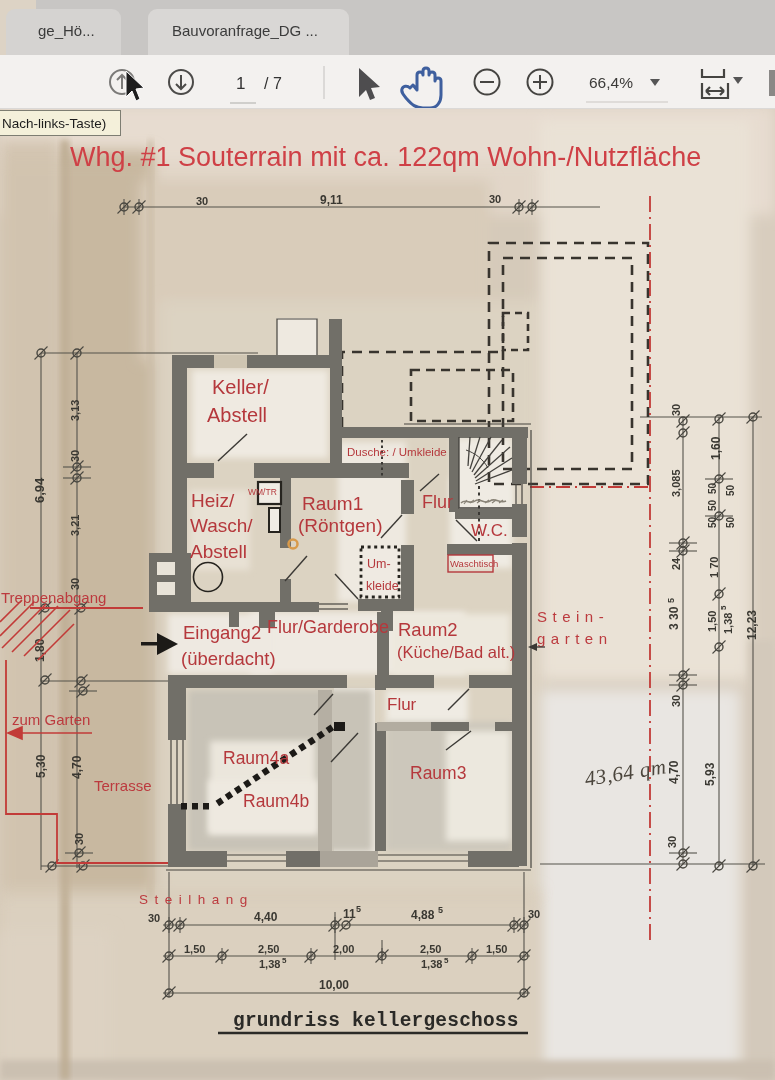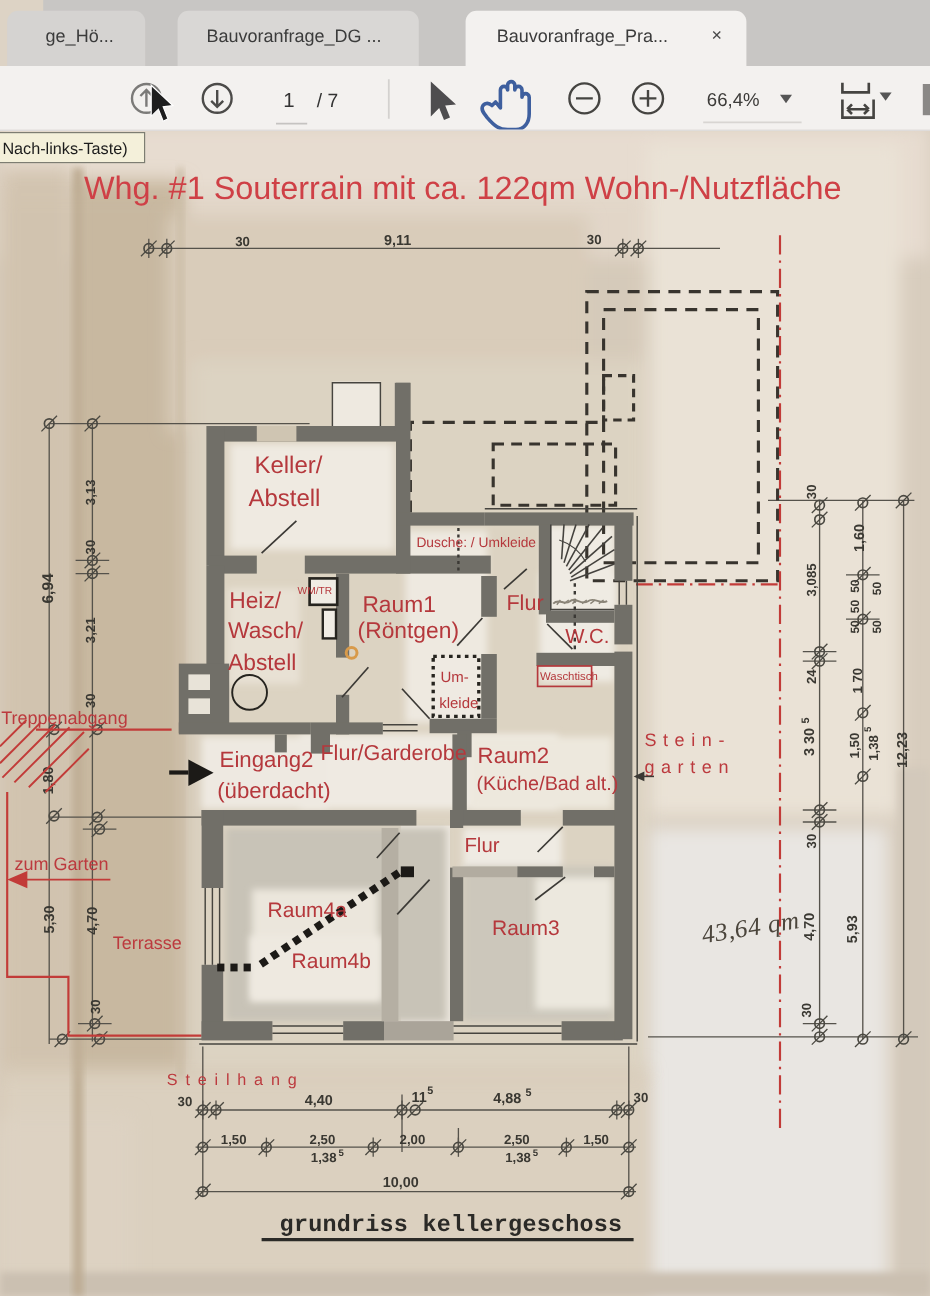--- a/index.html
+++ b/index.html
@@ -627,24 +627,20 @@
 <div class="tabbar">
 
   <div class="tab" style="left:-30px;width:115px;background:#d5d3d1;">
         <span style="position:absolute;left:32px;top:13px;">ge_Hö...</span>
       </div>
 
   <div class="tab" style="left:112px;width:201px;background:#d9d7d5;">
         <span style="position:absolute;left:24px;top:13px;">Bauvoranfrage_DG ...</span>
       </div>
 
-  <div class="tab" style="left:352px;width:234px;background:#f3f1ef;">
-        <span style="position:absolute;left:26px;top:13px;">Bauvoranfrage_Pra...</span>
-        <span style="position:absolute;left:205px;top:12px;color:#4a4a4a;">×</span>
-      </div>
 </div>
 
 <div class="toolbar">
 <svg width="775" height="53" viewBox="0 55 775 53">
 
   <g stroke="#7b7a78" stroke-width="2" fill="none">
     <circle cx="122" cy="82" r="12"></circle>
     <path d="M122 89 L122 76 M117 80 L122 75 L127 80"></path>
   </g>
 

